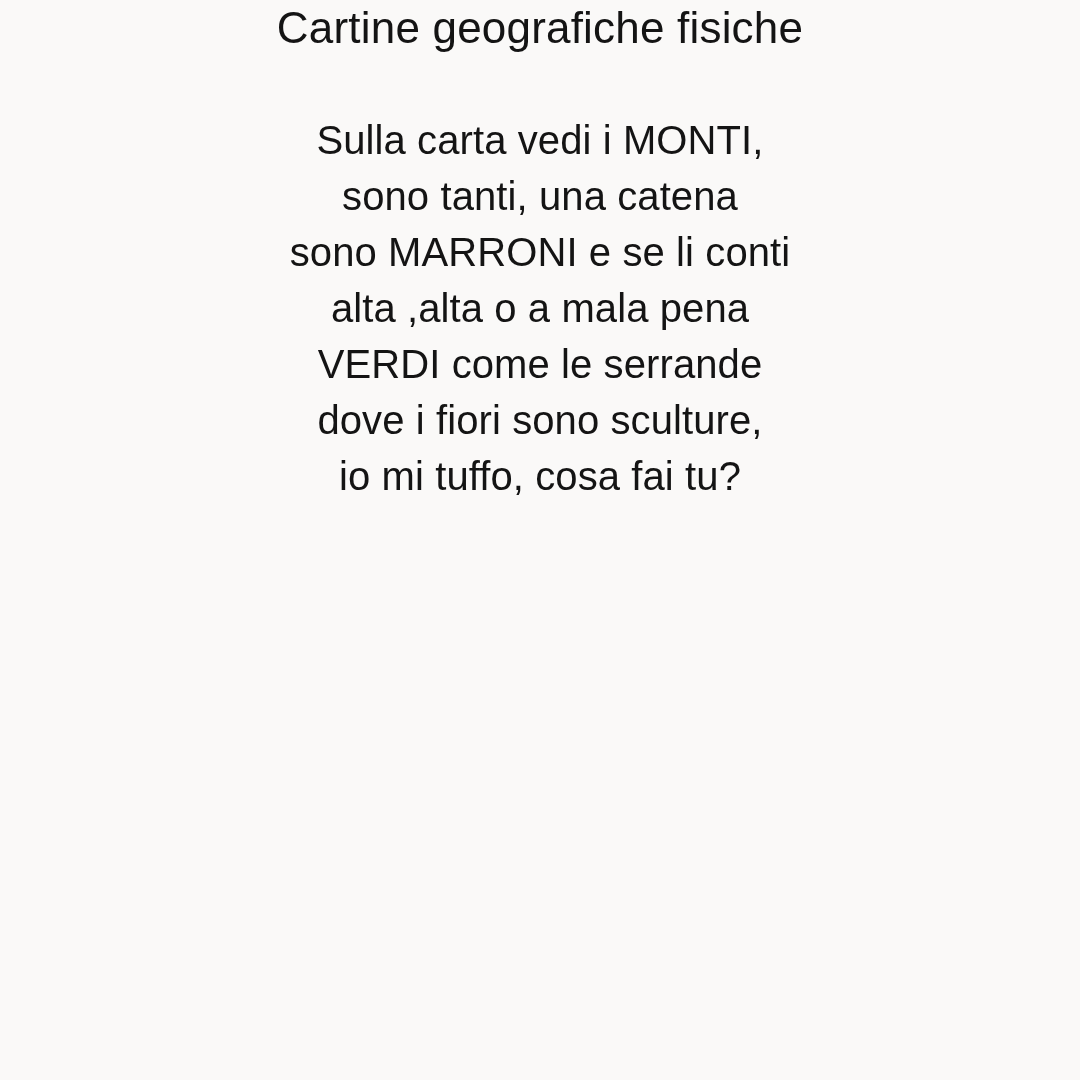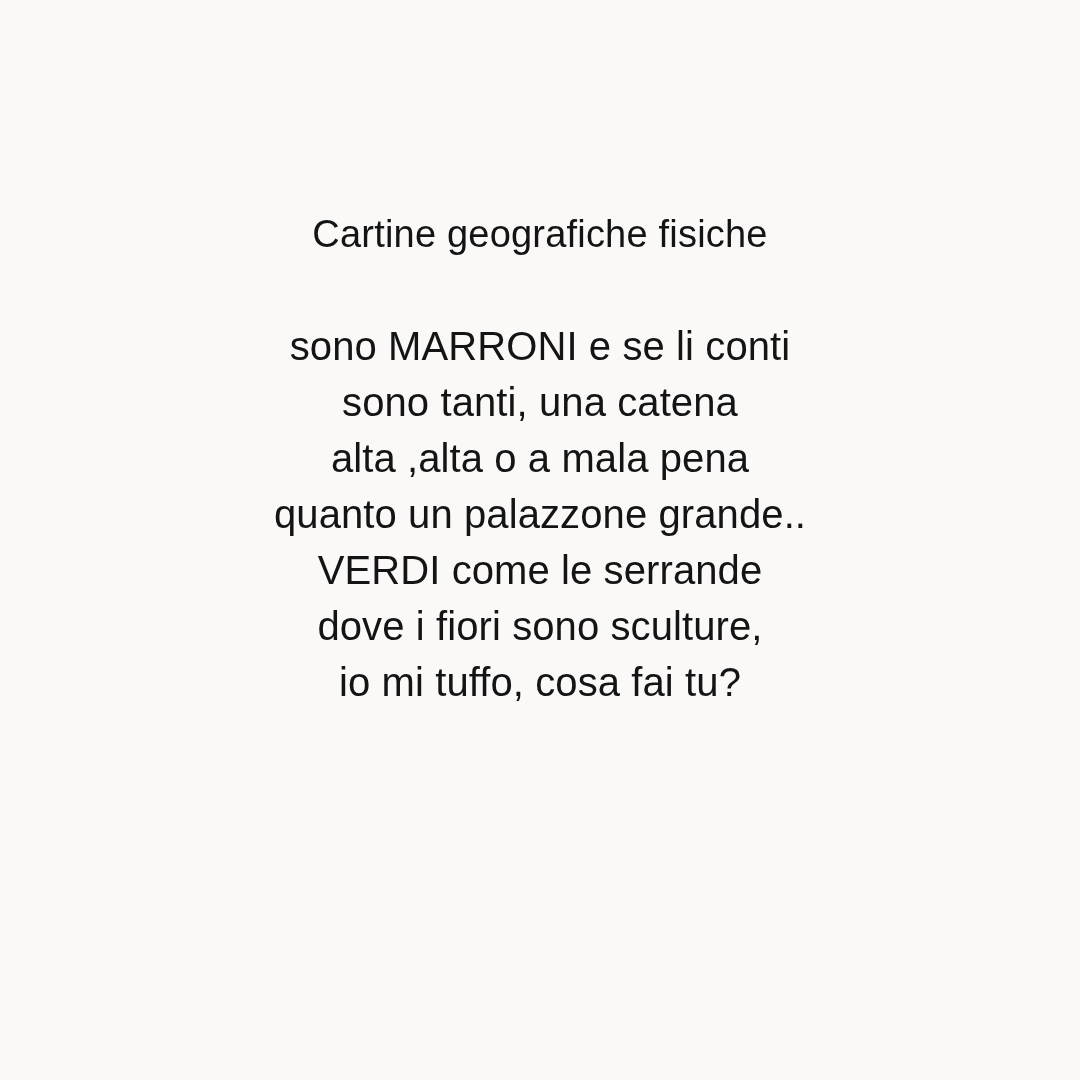--- a/index.html
+++ b/index.html
@@ -22,45 +22,44 @@
     flex-direction: column;
     align-items: center;
     justify-content: flex-start;
   }
   .poem-block {
     width: 100%;
     text-align: center;
     color: #141414;
   }
   .poem-title {
-    font-size: 38px;
+    font-size: 44px;
     line-height: 56px;
     font-weight: 400;
     letter-spacing: 0.2px;
-    margin-top: 206px;
   }
   .poem-spacer {
     height: 56px;
   }
   .poem-line {
     font-size: 40px;
     line-height: 56px;
     font-weight: 400;
     letter-spacing: 0.1px;
     white-space: pre;
   }
 </style>
 </head>
 <body style="background: rgb(250, 249, 248);">
 
 <div class="page">
   <div class="poem-block" style="color: rgb(20, 20, 20);">
     <div class="poem-title">Cartine geografiche fisiche</div>
     <div class="poem-spacer"></div>
+    <div class="poem-line">Sulla carta vedi i MONTI,</div>
+    <div class="poem-line">sono tanti, una catena</div>
     <div class="poem-line">sono MARRONI e se li conti</div>
-    <div class="poem-line">sono tanti, una catena</div>
     <div class="poem-line">alta ,alta o a mala pena</div>
-    <div class="poem-line">quanto un palazzone grande..</div>
     <div class="poem-line">VERDI come le serrande</div>
     <div class="poem-line">dove i fiori sono sculture,</div>
     <div class="poem-line">io mi tuffo, cosa fai tu?</div>
   </div>
 </div>
 
 </body></html>

